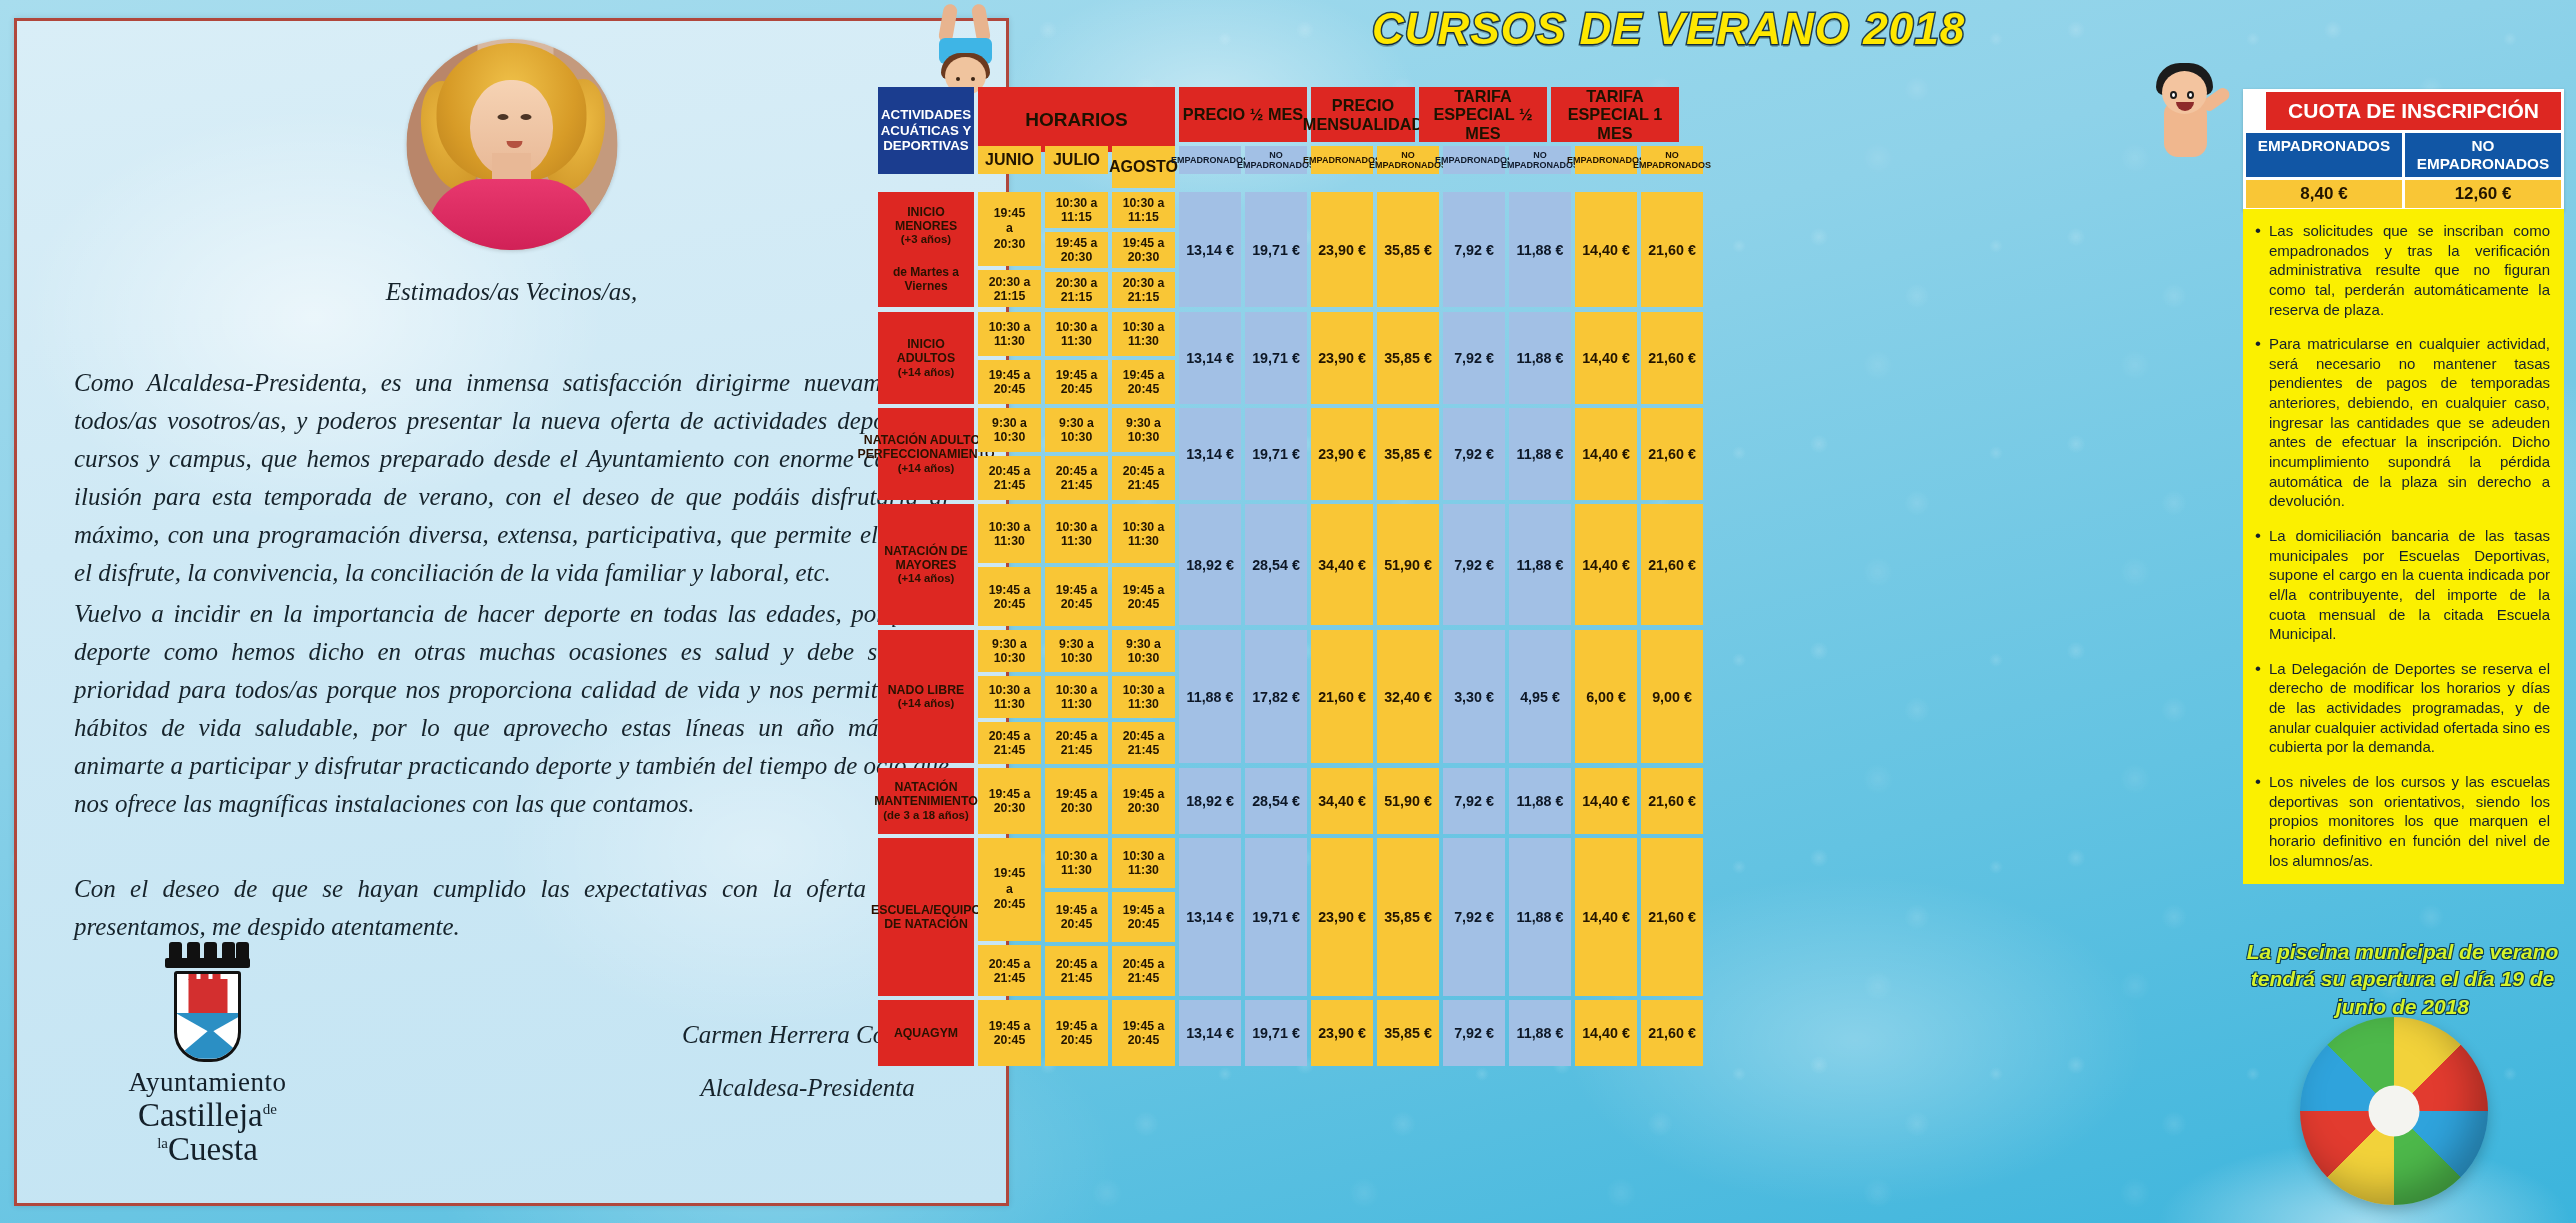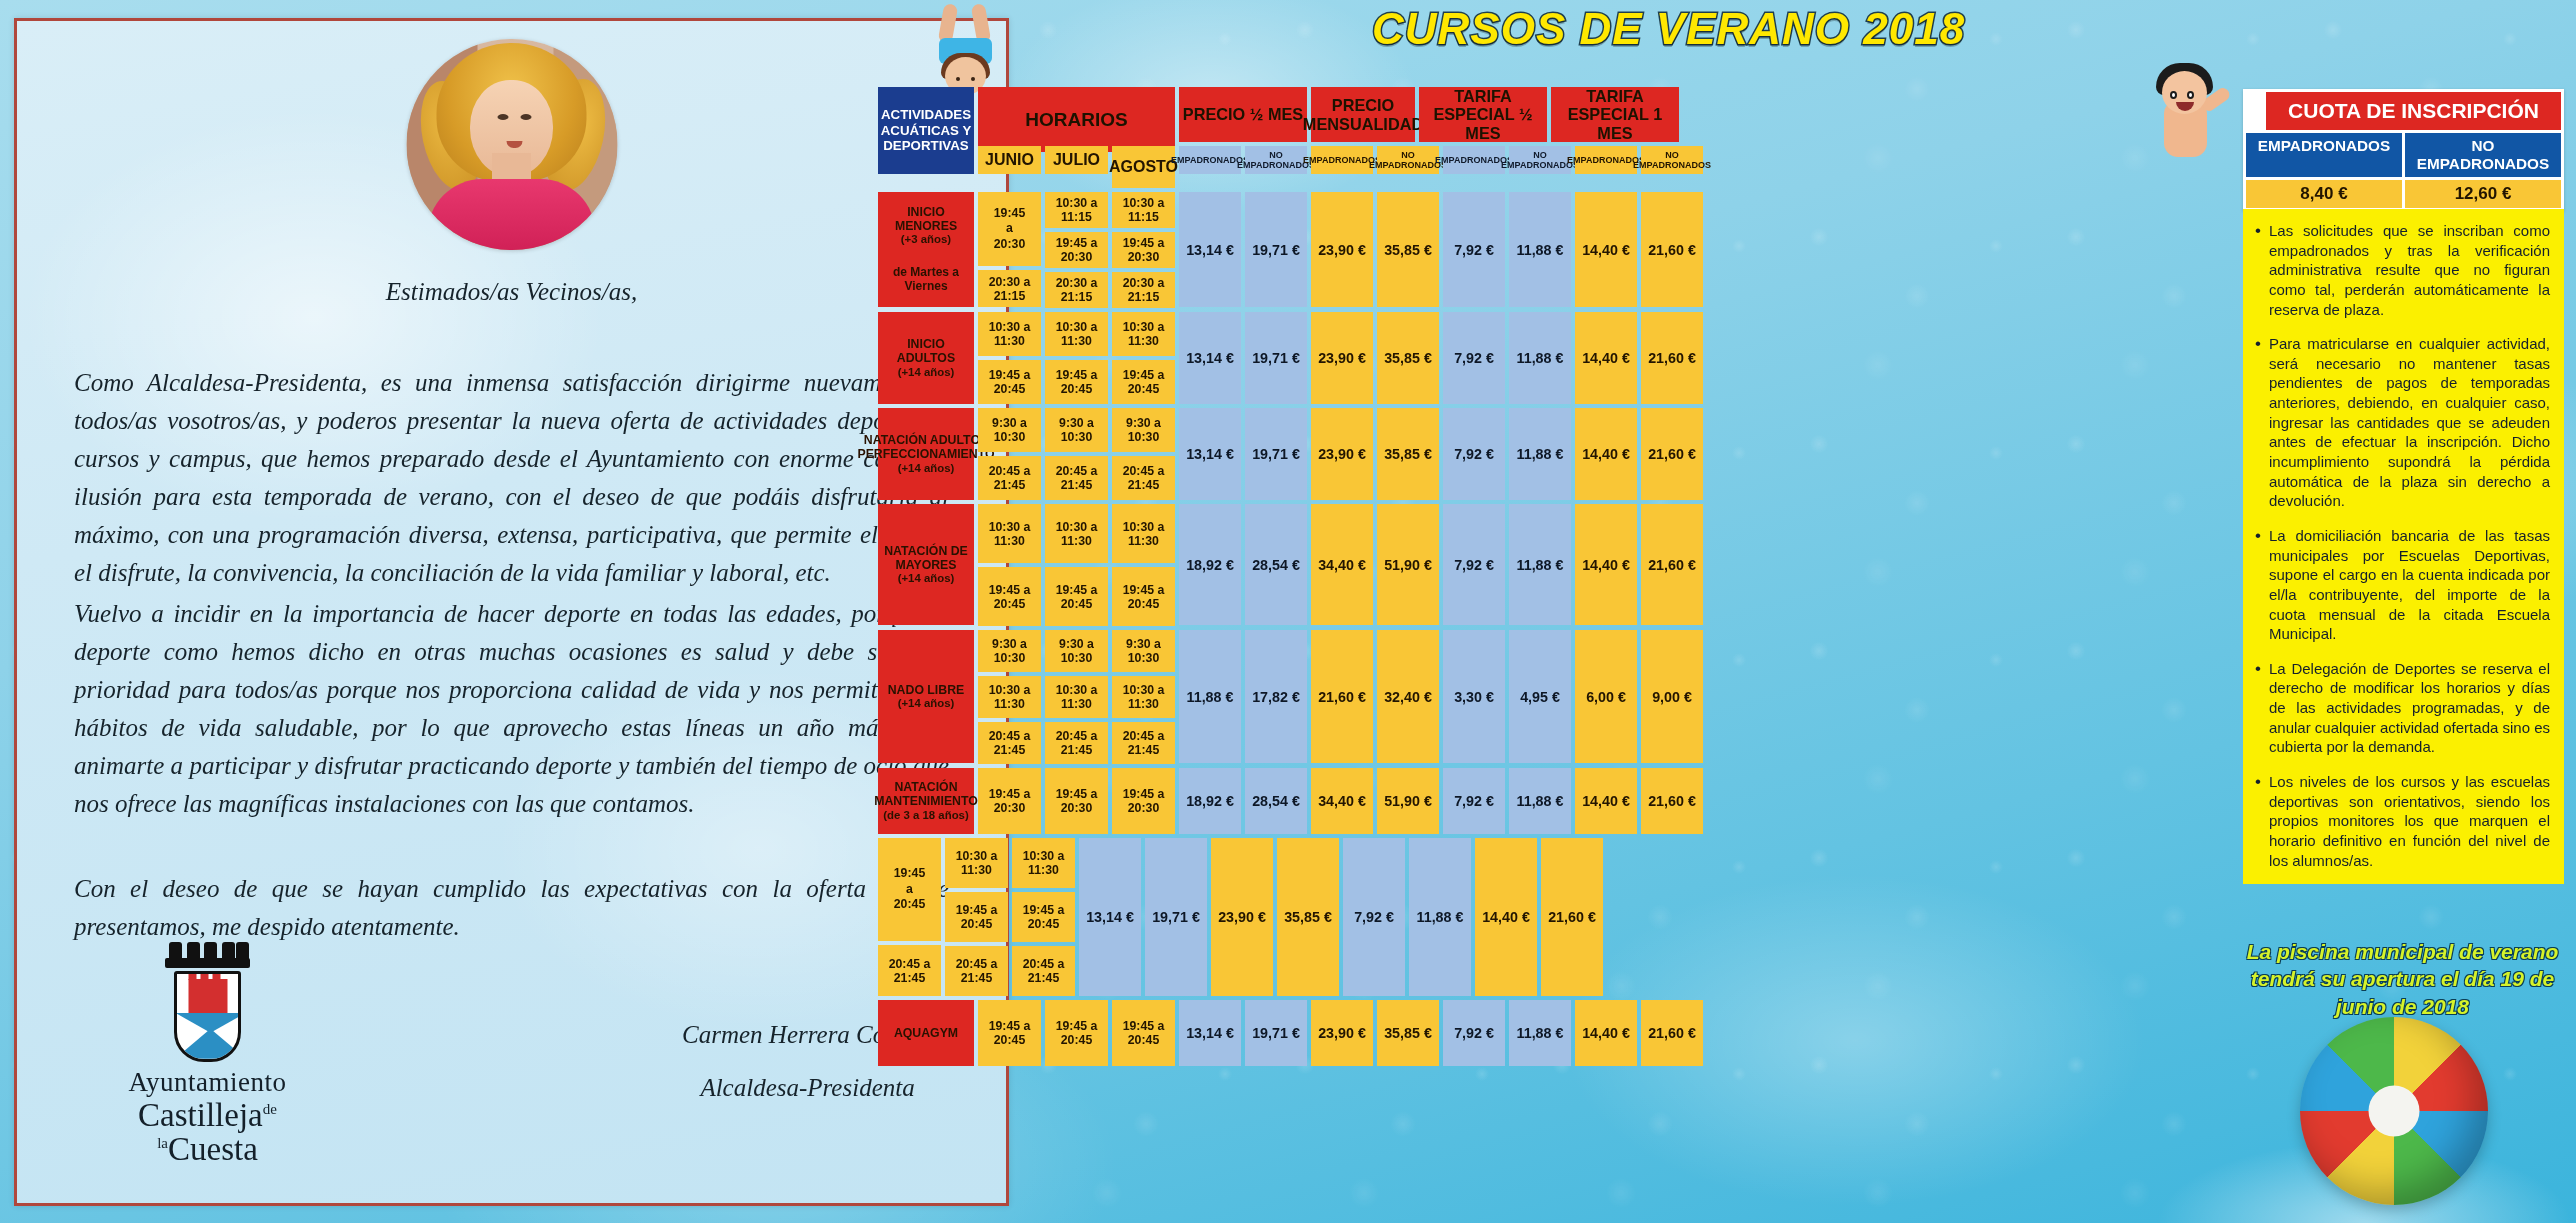--- a/index.html
+++ b/index.html
@@ -444,20 +444,23 @@
       <div class="cell price-b" style="width: 62px; height: 66px; font-size: 14.3px;">18,92 €</div>
       <div class="cell price-b" style="width: 62px; height: 66px; font-size: 14.3px;">28,54 €</div>
       <div class="cell price-y" style="width: 62px; height: 66px; font-size: 14.3px;">34,40 €</div>
       <div class="cell price-y" style="width: 62px; height: 66px; font-size: 14.3px;">51,90 €</div>
       <div class="cell price-b" style="width: 62px; height: 66px; font-size: 14.3px;">7,92 €</div>
       <div class="cell price-b" style="width: 62px; height: 66px; font-size: 14.3px;">11,88 €</div>
       <div class="cell price-y" style="width: 62px; height: 66px; font-size: 14.3px;">14,40 €</div>
       <div class="cell price-y" style="width: 62px; height: 66px; font-size: 14.3px;">21,60 €</div>
     </div>
     <div class="trow">
+      <div class="cell act" style="width: 96px; height: 158px; font-size: 12.3px;">
+        <div>ESCUELA/EQUIPO DE NATACIÓN</div>
+      </div>
       <div class="stack">
         <div class="cell time" style="width: 63px; height: 103px; font-size: 12.3px; white-space: pre-line; line-height: 1.25;">19:45
 a
 20:45</div>
         <div class="cell time" style="width: 63px; height: 51px; font-size: 12.3px;">20:45 a 21:45</div>
       </div>
       <div class="stack">
         <div class="cell time" style="width: 63px; height: 50px; font-size: 12.3px;">10:30 a 11:30</div>
         <div class="cell time" style="width: 63px; height: 50px; font-size: 12.3px;">19:45 a 20:45</div>
         <div class="cell time" style="width: 63px; height: 50px; font-size: 12.3px;">20:45 a 21:45</div>

